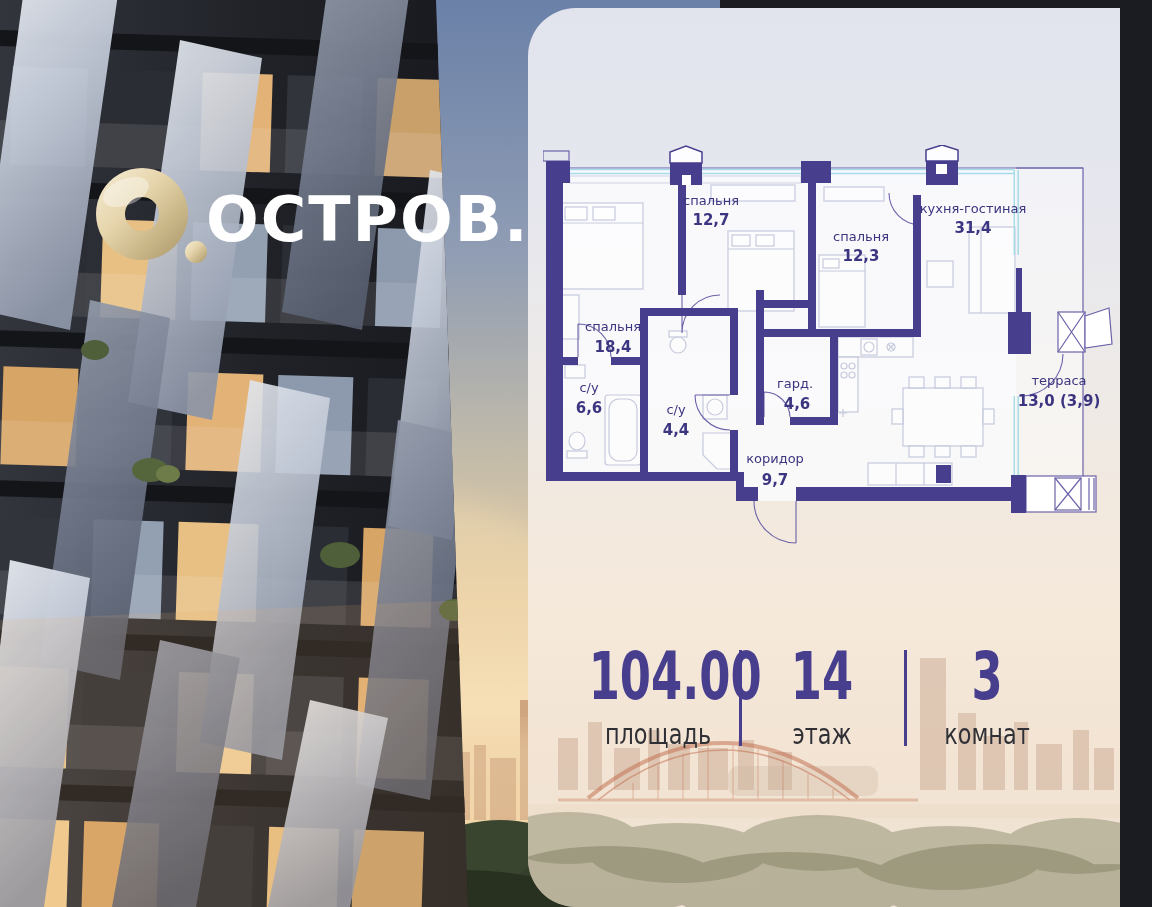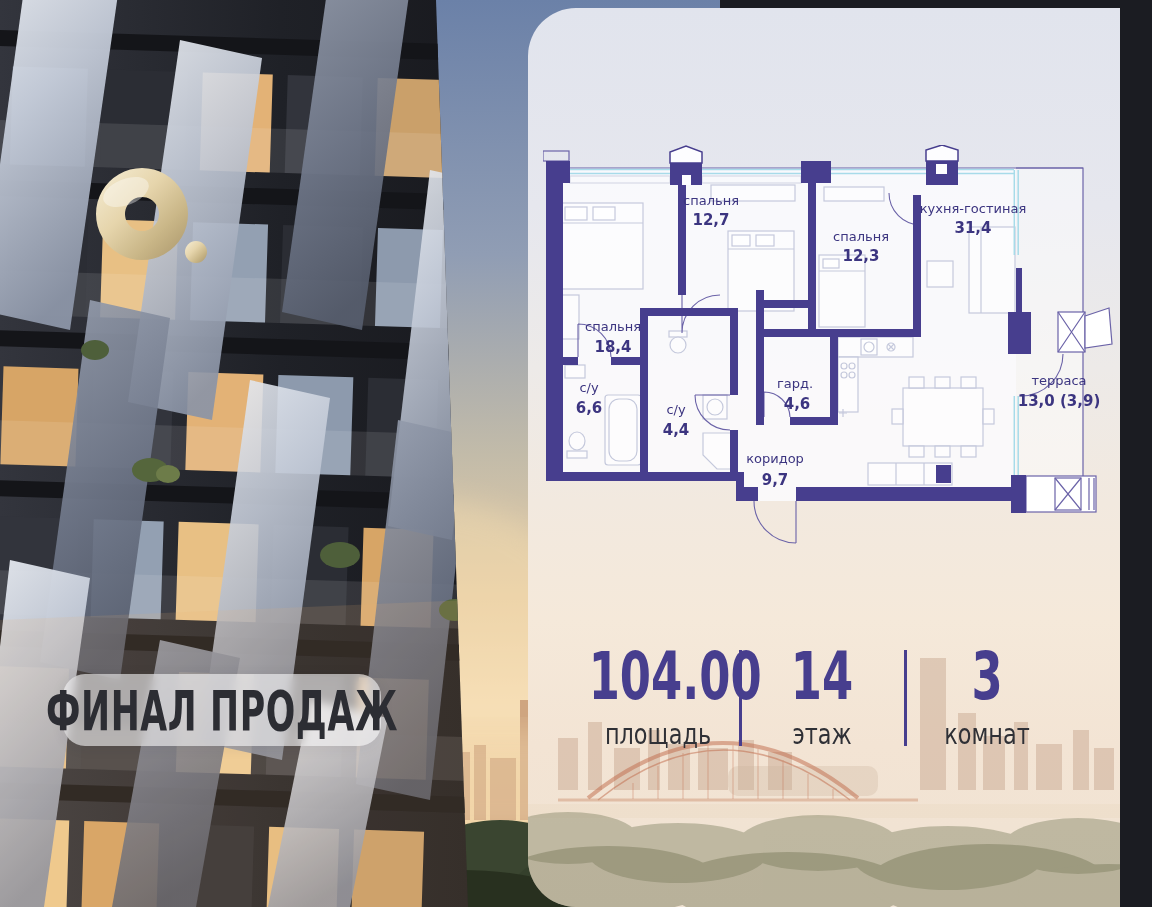--- a/index.html
+++ b/index.html
@@ -184,24 +184,22 @@
         <polygon points="0,620 470,600 470,907 0,907" fill="#e8b171" opacity=".14"></polygon>
       </g>
 
       <g>
         <path fill-rule="evenodd" fill="url(#gold)" d="M142,168 a46,46 0 1,0 0.001,0 Z M142,197 a17,17 0 1,1 -0.001,0 Z"></path>
         <ellipse cx="126" cy="192" rx="24" ry="13" fill="#ffffff" opacity=".38" transform="rotate(-22 126 192)"></ellipse>
         <circle cx="196" cy="252" r="11" fill="url(#gold)"></circle>
       </g>
     </svg>
 
-
-    <div class="badge">
-      <span>ФИНАЛ ПРОДАЖ</span>
-    </div>
+    <div class="wordmark">ОСТРОВ.</div>
+
   </div>
 
   <div class="panel">
 
     <svg class="city" viewBox="0 0 592 399">
       <g fill="#b38a6f" opacity=".32">
         <rect x="30" y="230" width="20" height="52"></rect>
           <rect x="60" y="214" width="14" height="68"></rect>
         <rect x="86" y="240" width="26" height="42"></rect>
           <rect x="120" y="222" width="12" height="60"></rect>

